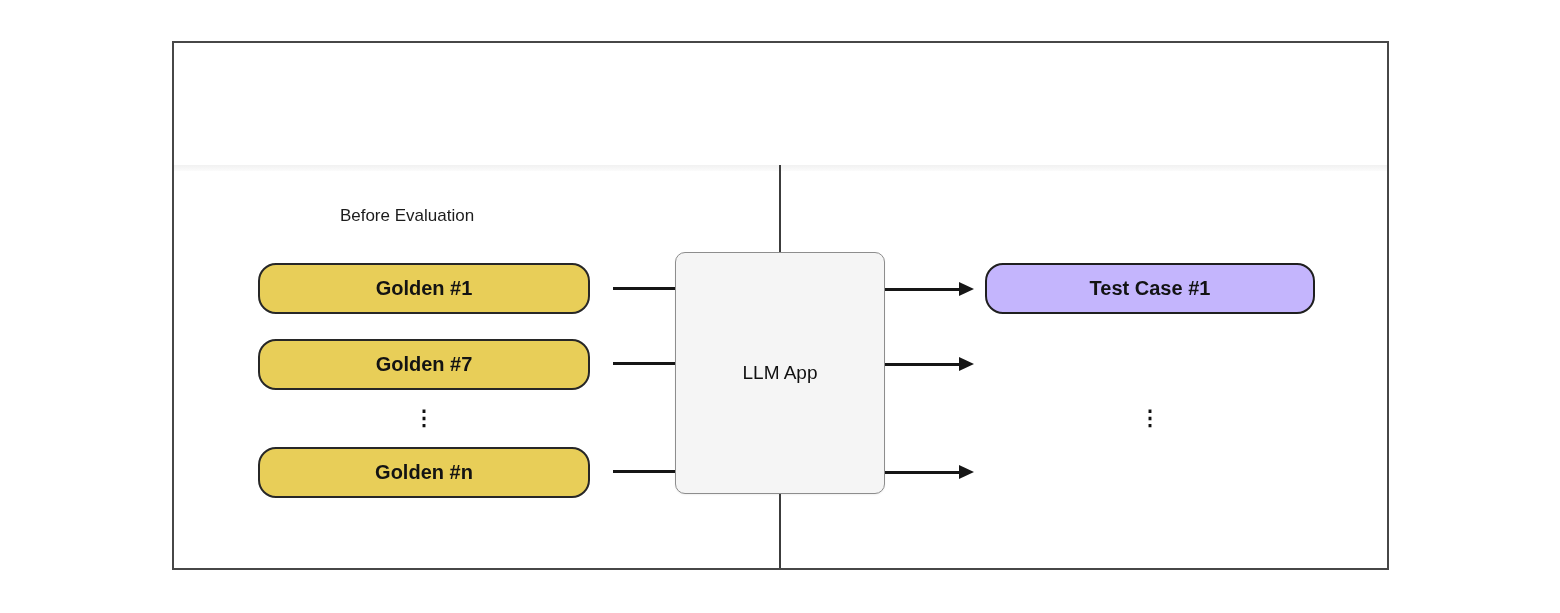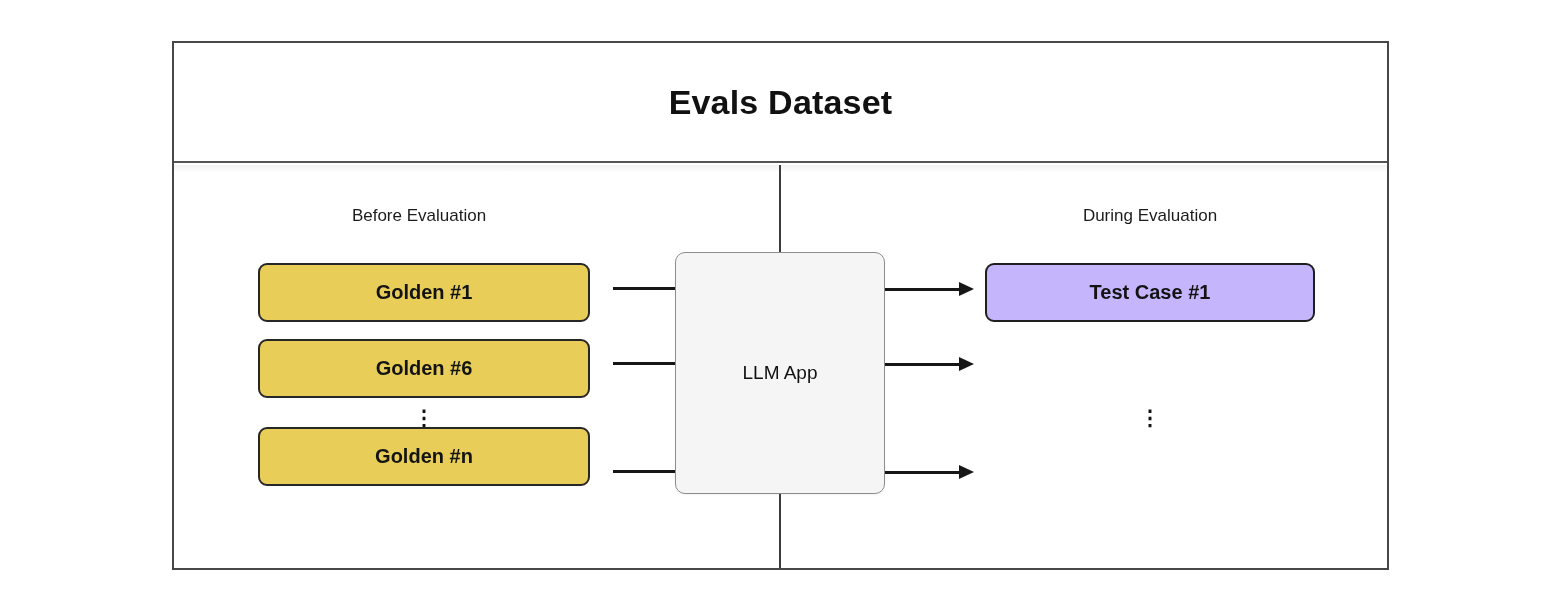--- a/index.html
+++ b/index.html
@@ -44,46 +44,46 @@
     z-index: 1;
   }
   .section-heading {
     position: absolute;
     top: 162px;
     font-size: 17px;
     color: #1c1c1c;
     text-align: center;
     line-height: 22px;
   }
-  .heading-left  { left: 79px;  width: 332px; }
+  .heading-left  { left: 67px;  width: 332px; }
   .heading-right { left: 811px; width: 330px; }
 
   .node {
     position: absolute;
-    height: 59px;
-    border-radius: 9px;
+    height: 51px;
+    border-radius: 18px;
     display: flex; align-items: center; justify-content: center;
     font-size: 20px;
     font-weight: 600;
     color: #131313;
     z-index: 2;
   }
   .golden {
     left: 84px; width: 332px;
     background: #e8ce58;
     border: 2px solid #272727;
   }
   .testcase {
     left: 811px; width: 330px;
     background: #c4b5fd;
     border: 2px solid #1f1f1f;
   }
   .row-1 { top: 220px; }
   .row-2 { top: 296px; }
-  .row-n { top: 384px; justify-content: center; }
+  .row-n { top: 404px; justify-content: center; }
 
   .ellipsis {
     position: absolute;
     top: 358px;
     height: 34px;
     font-size: 21px;
     font-weight: 700;
     color: #111111;
     text-align: center;
     line-height: 34px;
@@ -141,35 +141,31 @@
   .conn.row-cn,  .arrow.row-cn { top: 427px; }
   .arrow.row-c1 { top: 239px; }
   .arrow.row-c2 { top: 314px; }
   .arrow.row-cn { top: 422px; }
 </style>
 </head>
 <body>
 
 <div class="frame">
 
-  <div class="frame-header">
-    <div class="title">Evals Dataset</div>
-  </div>
   <div class="header-shade"></div>
 
   <div class="center-divider"></div>
 
   <div class="section-heading heading-left">Before Evaluation</div>
-  <div class="section-heading heading-right">During Evaluation</div>
 
   <div class="node golden row-1">
     <span>Golden #1</span>
   </div>
   <div class="node golden row-2">
-    <span>Golden #6</span>
+    <span>Golden #7</span>
   </div>
   <div class="ellipsis ellipsis-left">⋮</div>
   <div class="node golden row-n">
     <span>Golden #n</span>
   </div>
 
   <div class="conn row-c1"></div>
   <div class="conn row-c2"></div>
   <div class="conn row-cn"></div>
 

